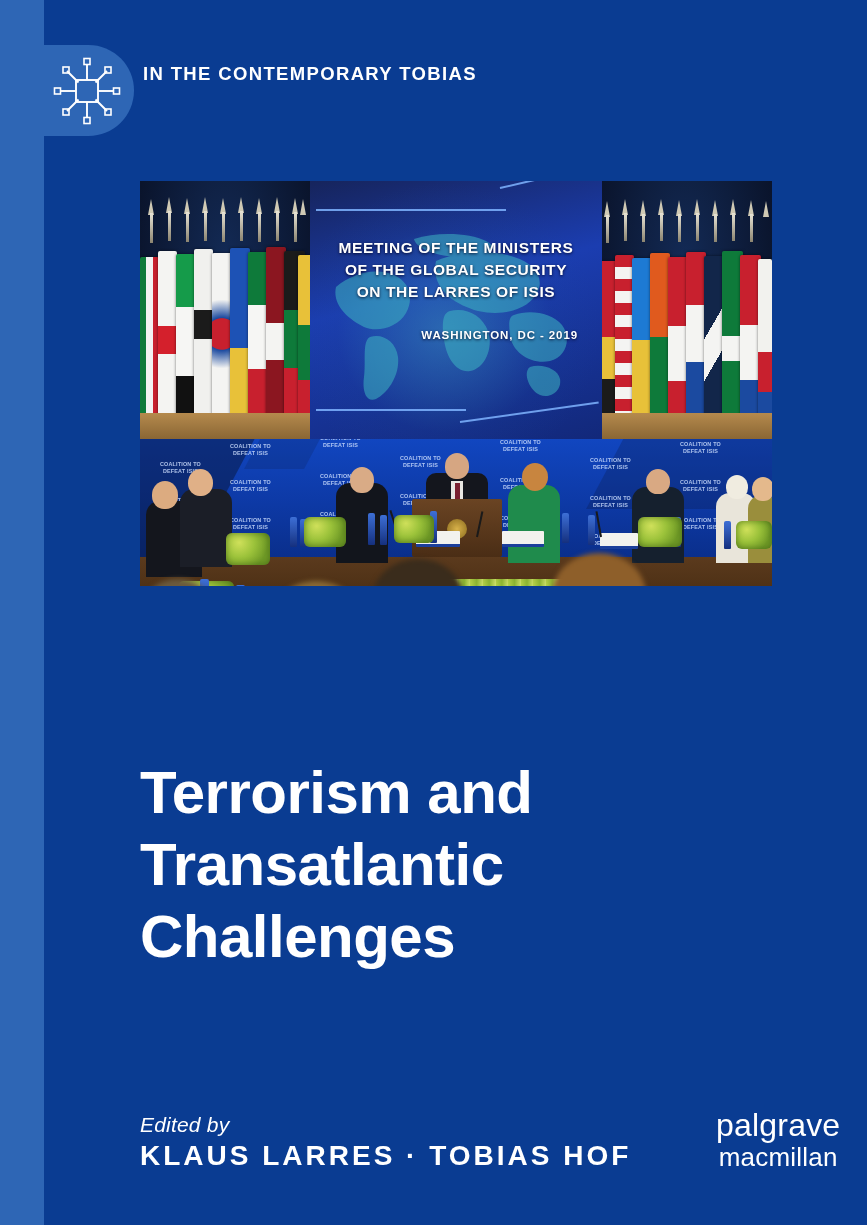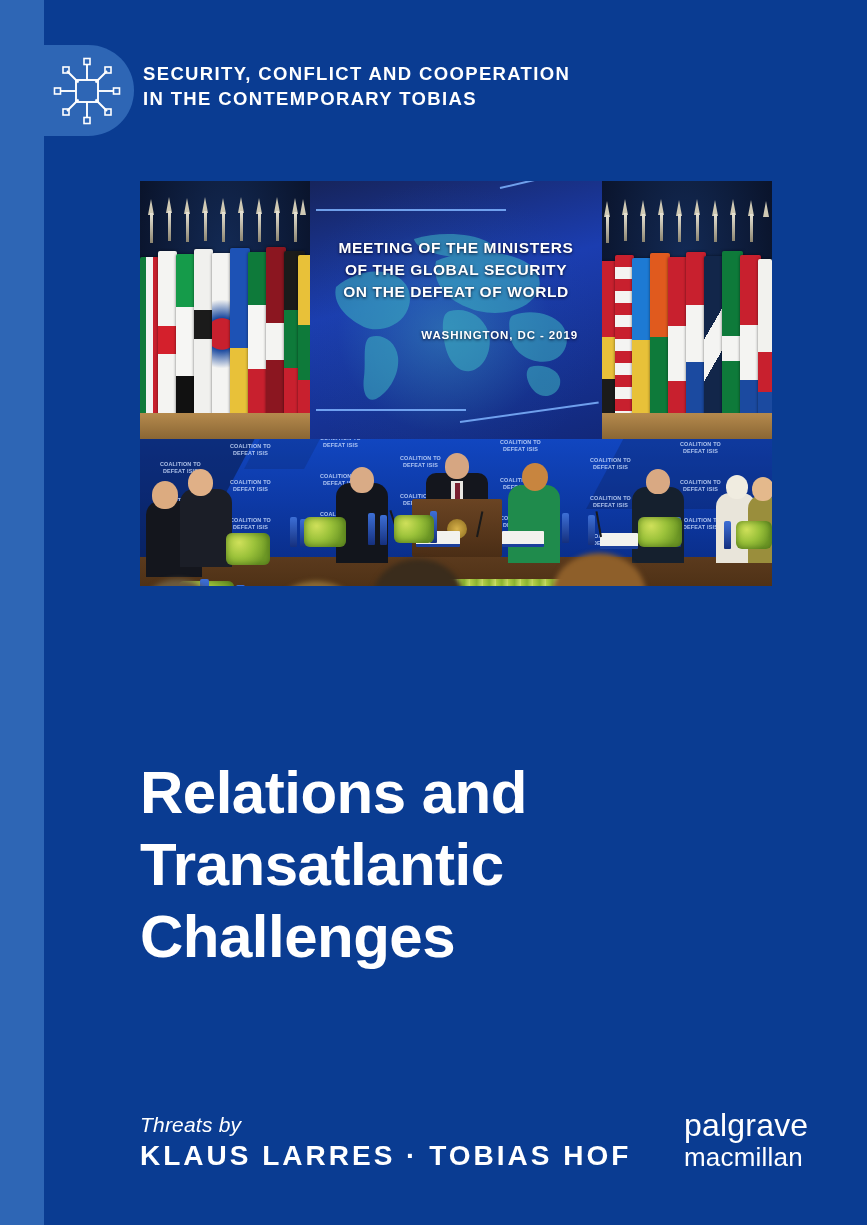--- a/index.html
+++ b/index.html
@@ -159,21 +159,21 @@
   }
 
   
   #editors{position:absolute;left:140px;top:1113px;}
   #edited-by{color:#ffffff;font-style:italic;font-size:21px;
      letter-spacing:.2px;line-height:24px;}
   #editor-names{color:#ffffff;font-size:28px;font-weight:bold;
      letter-spacing:3.0px;line-height:38px;white-space:nowrap;}
 
   
-  #publisher{position:absolute;left:684px;top:1108px;text-align:left;}
+  #publisher{position:absolute;left:716px;top:1108px;text-align:center;}
   #pub-top{color:#ffffff;font-size:32px;line-height:34px;letter-spacing:.2px;
      font-weight:300;}
   #pub-bottom{color:#ffffff;font-size:26px;line-height:30px;letter-spacing:.2px;
      font-weight:300;}
 </style>
 </head>
 <body>
 
 <div id="cover">
 
@@ -199,21 +199,20 @@
       <rect x="5.5" y="35" width="6" height="6"></rect>
       <rect x="64.5" y="35" width="6" height="6"></rect>
       <rect x="14" y="14" width="6" height="6"></rect>
       <rect x="56" y="14" width="6" height="6"></rect>
       <rect x="14" y="56" width="6" height="6"></rect>
       <rect x="56" y="56" width="6" height="6"></rect>
     </g>
   </svg>
 
   <div id="series-text">
-    <div>SECURITY, CONFLICT AND COOPERATION</div>
     <div>IN THE CONTEMPORARY TOBIAS</div>
   </div>
 
   <div id="cover-photo">
 
     <div class="ph wall-dark"></div>
 
     <div class="ph flagwall left">
       <span class="finial" style="left:8px;top:18px;"></span>
         <span class="pole" style="left:9.5px;top:32px;height:30px;"></span>
@@ -294,21 +293,21 @@
           <path d="M132,96 C148,92 164,100 170,116 C176,134 166,154 152,156 C138,158 128,142 126,124 C124,110 124,98 132,96 Z"></path>
           <path d="M196,100 C212,94 234,98 244,110 C254,124 248,142 232,146 C214,150 194,138 192,120 C191,110 190,102 196,100 Z"></path>
           <path d="M212,152 C224,148 240,154 242,164 C244,176 232,184 222,180 C212,176 204,158 212,152 Z"></path>
           <path d="M96,24 C120,16 152,18 168,26 C180,32 176,40 158,42 C132,44 100,38 96,24 Z"></path>
         </g>
       </svg>
 
       <div class="screen-title">
         <div>MEETING OF THE MINISTERS</div>
         <div>OF THE GLOBAL SECURITY</div>
-        <div>ON THE DEFEAT OF WORLD</div>
+        <div>ON THE LARRES OF ISIS</div>
       </div>
       <div class="screen-sub">WASHINGTON, DC - 2019</div>
     </div>
 
     <div class="ph backdrop">
       <span class="slash" style="left:-40px;top:-10px;width:120px;height:150px;"></span>
       <span class="slash" style="left:470px;top:-20px;width:200px;height:90px;opacity:.5;"></span>
       <span class="slash" style="left:120px;top:-30px;width:60px;height:60px;opacity:.35;"></span>
 
       <span class="bd-mark" style="left:20px;top:22px;">COALITION TO<br>DEFEAT ISIS</span>
@@ -397,26 +396,26 @@
       <span class="fg-head" style="position:absolute;left:412px;top:372px;width:94px;height:84px;background:#8e5f2a;"></span>
       <span class="fg-body" style="position:absolute;left:548px;top:450px;width:110px;height:110px;background:#15171d;"></span>
       <span class="fg-head" style="position:absolute;left:562px;top:414px;width:78px;height:72px;background:#7a5c34;"></span>
       <span class="fg-body" style="position:absolute;left:92px;top:498px;width:120px;height:66px;background:#1b1d26;"></span>
       <span class="fg-head" style="position:absolute;left:108px;top:486px;width:82px;height:64px;background:#b2743a;"></span>
     </div>
 
   </div>
 
   <div id="title-block">
-    <div class="main-title">Relations and</div>
+    <div class="main-title">Terrorism and</div>
     <div class="main-title">Transatlantic Challenges</div>
   </div>
 
   <div id="editors">
-    <div id="edited-by">Threats by</div>
+    <div id="edited-by">Edited by</div>
     <div id="editor-names">KLAUS LARRES · TOBIAS HOF</div>
   </div>
 
   <div id="publisher">
     <div id="pub-top">palgrave</div>
     <div id="pub-bottom">macmillan</div>
   </div>
 
 </div>
 

